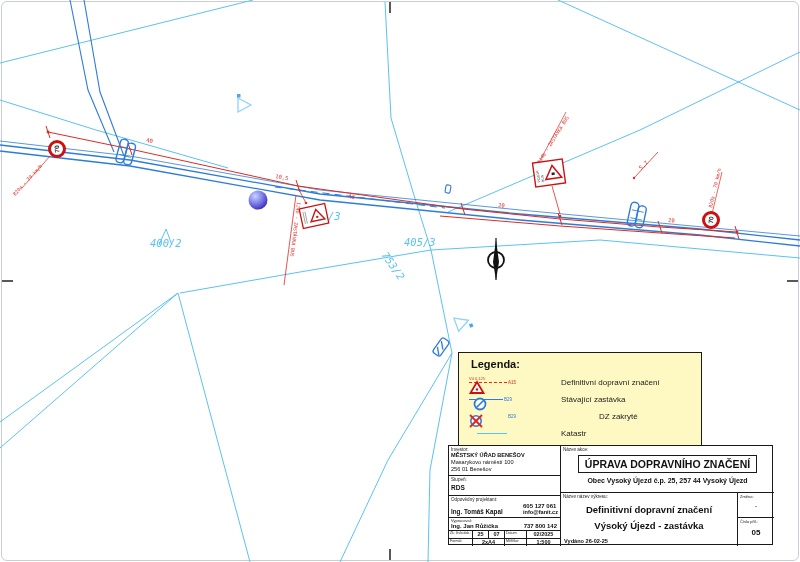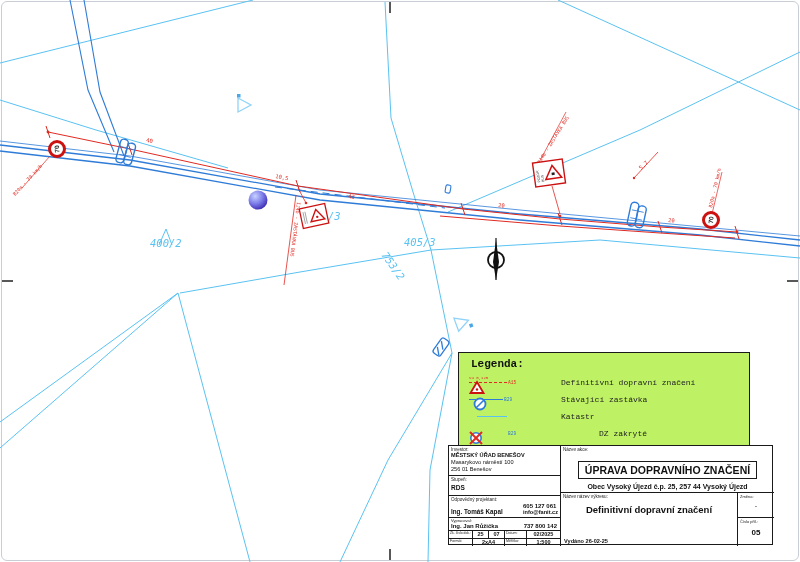--- a/index.html
+++ b/index.html
@@ -2,22 +2,22 @@
 <html><head>
 <meta charset="utf-8">
 <style>
   html,body{margin:0;padding:0;background:#ffffff;}
   #page{position:relative;width:800px;height:562px;background:#ffffff;overflow:hidden;
         font-family:"Liberation Sans",sans-serif;}
   #frame{position:absolute;left:1px;top:1px;width:796px;height:558px;
          border:1px solid #c9ced6;border-radius:6px;}
   svg{position:absolute;left:0;top:0;}
   
-  #legend{position:absolute;left:458px;top:352px;width:292px;height:94px;
-          background:#bef264;border:1.5px solid #1a1a1a;box-sizing:border-box;font-family:Liberation Mono, monospace;}
+  #legend{position:absolute;left:458px;top:352px;width:244px;height:94px;
+          background:#fef9c3;border:1.5px solid #1a1a1a;box-sizing:border-box;}
   #legend .ltitle{font-weight:bold;font-size:11px;color:#111;margin:5px 0 4px 12px;}
   .lrow{display:flex;align-items:center;height:17px;margin-left:10px;}
   .licon{width:92px;display:flex;align-items:center;position:relative;}
   .llabel{font-size:8px;color:#222;}
   .lline-red{position:relative;width:38px;border-top:1.5px dashed #e02a22;}
   .lline-red .tiny{position:absolute;top:-7px;left:0;font-size:4px;color:#e02a22;white-space:nowrap;}
   .lline-blue{width:34px;border-top:1.4px solid #2f7cd8;}
   .lline-cyan{width:30px;border-top:1.4px solid #5ac2f2;margin-left:8px;}
   .lcode{font-size:4.5px;margin-left:1px;}
   .lcode.red{color:#e02a22}.lcode.blue{color:#2f7cd8}
@@ -219,36 +219,36 @@
         <svg width="14" height="14" viewBox="0 0 14 14" style="margin-left:4px">
           <circle cx="7" cy="7" r="5.5" fill="#fff" stroke="#2f7cd8" stroke-width="1.8"></circle>
           <line x1="3.2" y1="10.8" x2="10.8" y2="3.2" stroke="#2f7cd8" stroke-width="1.6"></line>
         </svg>
         <span class="lcode blue">B29</span>
       </div>
       <span class="llabel">Stávající zastávka</span>
     </div>
 
     <div class="lrow">
-      <div class="licon">
-        <span class="lline-cyan"></span>
-      </div>
-      <span class="llabel">Katastr</span>
-    </div>
-
-    <div class="lrow">
       <div class="licon" style="justify-content:flex-start;padding-left:38px;">
         <svg width="14" height="14" viewBox="0 0 14 14">
           <circle cx="7" cy="7" r="5.2" fill="#fff" stroke="#2f7cd8" stroke-width="1.6"></circle>
           <line x1="1" y1="1" x2="13" y2="13" stroke="#e02a22" stroke-width="2"></line>
           <line x1="13" y1="1" x2="1" y2="13" stroke="#e02a22" stroke-width="2"></line>
         </svg>
         <span class="lcode blue">B29</span>
       </div>
       <span class="llabel">DZ zakryté</span>
+    </div>
+
+    <div class="lrow">
+      <div class="licon">
+        <span class="lline-cyan"></span>
+      </div>
+      <span class="llabel">Katastr</span>
     </div>
   </div>
 
   <div id="tblock">
 
     <div class="cell" style="left:0;top:0;width:112px;height:30px;">
       <div class="flabel">Investor:</div>
       <div class="inv-line">MĚSTSKÝ ÚŘAD BENEŠOV</div>
       <div class="inv-line" style="font-weight:normal">Masarykovo náměstí 100</div>
       <div class="inv-line" style="font-weight:normal">256 01 Benešov</div>
@@ -292,29 +292,30 @@
       <div style="font-size:3.6px;padding-left:1px;color:#222;">Formát</div>
     </div>
     <div class="cell ctr bold" style="left:24px;top:92.5px;width:32px;height:7.5px;font-size:5.5px;border-bottom:none;">2xA4</div>
     <div class="cell" style="left:56px;top:92.5px;width:22px;height:7.5px;border-bottom:none;">
       <div style="font-size:3.6px;padding-left:1px;color:#222;">Měřítko:</div>
     </div>
     <div class="cell ctr bold" style="left:78px;top:92.5px;width:34px;height:7.5px;font-size:5.5px;border-bottom:none;">1:500</div>
 
     <div class="cell" style="left:112px;top:0;width:213px;height:47px;border-right:none;">
       <div class="flabel">Název akce:</div>
-      <div style="text-align:center;margin-top:8px;">
+      <div style="text-align:center;margin-top:2px;">
         <span style="display:inline-block;border:1px solid #1a1a1a;padding:2px 6px;font-weight:bold;font-size:10.5px;">ÚPRAVA DOPRAVNÍHO ZNAČENÍ</span>
       </div>
       <div class="ctr bold" style="font-size:7px;margin-top:4px;">Obec  Vysoký Újezd č.p. 25, 257 44 Vysoký Újezd</div>
     </div>
 
     <div class="cell" style="left:112px;top:47px;width:177px;height:53px;border-bottom:none;">
       <div class="flabel">Název název výkresu:</div>
       <div class="ctr bold" style="font-size:9.5px;margin-top:5px;">Definitivní dopravní značení</div>
+      <div class="ctr bold" style="font-size:9.5px;margin-top:5px;">Výsoký Újezd - zastávka</div>
       <div class="bold" style="font-size:5.6px;position:absolute;left:3px;bottom:2px;">Vydáno 26-02-25</div>
     </div>
 
     <div class="cell" style="left:289px;top:47px;width:36px;height:25px;border-right:none;">
       <div style="font-size:4px;padding:1px 0 0 2px;color:#222;">Změna:</div>
       <div class="ctr" style="font-size:7px;margin-top:3px;">-</div>
     </div>
 
     <div class="cell" style="left:289px;top:72px;width:36px;height:28px;border-right:none;border-bottom:none;">
       <div style="font-size:4px;padding:1px 0 0 2px;color:#222;">Číslo příl.:</div>

